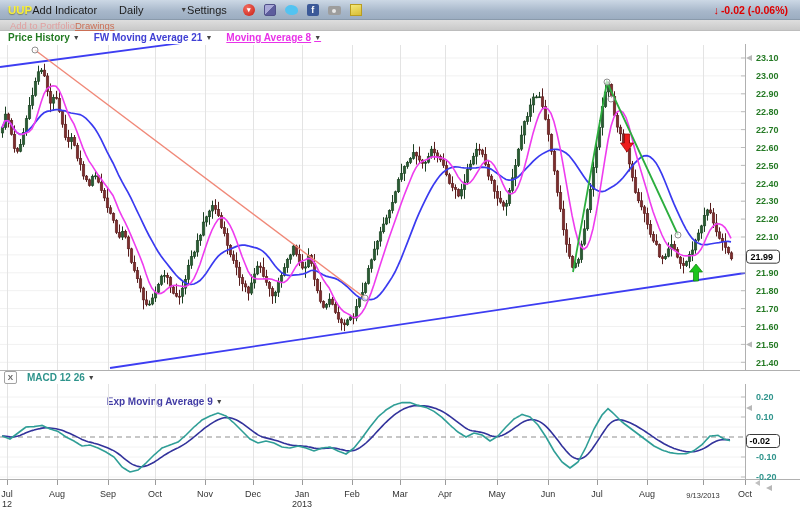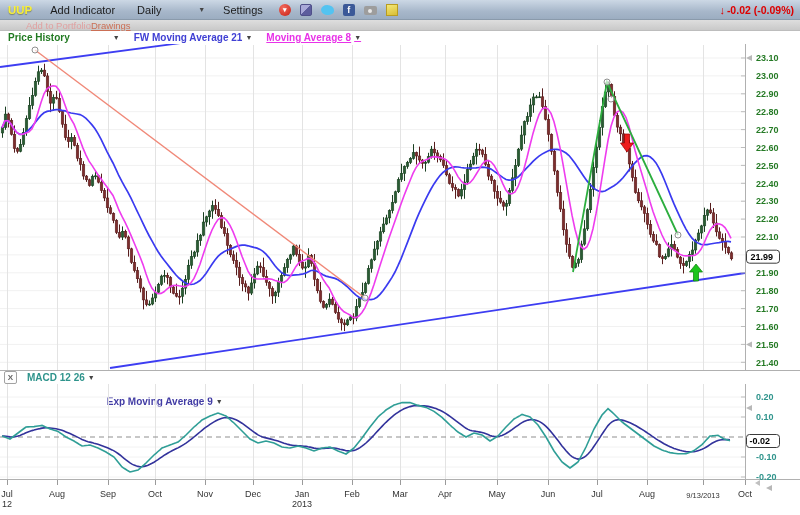--- a/index.html
+++ b/index.html
@@ -2,49 +2,49 @@
 <html><head>
 <meta charset="utf-8">
 <style>
   html,body{margin:0;padding:0;background:#fff;}
   #root{position:relative;width:800px;height:515px;background:#fff;overflow:hidden;
         font-family:"Liberation Sans",sans-serif;-webkit-font-smoothing:antialiased;}
   
   .toolbar{position:absolute;left:0;top:0;width:800px;height:20px;
            background:linear-gradient(#ccd8e5,#a7b7ca 60%,#9cadc1);
            border-bottom:1px solid #8a9aab;display:flex;align-items:center;
-           font-size:11px;color:#1c1c1c;box-sizing:border-box;padding:0 6px 0 8px;}
+           font-size:11px;color:#1c1c1c;box-sizing:border-box;padding:0 12px 0 8px;}
   .tb-symbol{color:#f7ef3a;font-weight:bold;font-size:11.5px;text-shadow:0 1px 1px rgba(60,60,0,.45);}
-  .tb-item{margin-left:18px;cursor:default;}
+  .tb-item{cursor:default;}
   .tb-select{margin-left:22px;width:68px;display:flex;justify-content:space-between;align-items:center;}
   .dd-arrow{font-size:7px;color:#444;margin-left:3px;}
   .tb-icons{display:flex;align-items:center;margin-left:16px;gap:9px;}
   .icon{width:12px;height:12px;display:inline-block;position:relative;}
   .ic-alert{background:radial-gradient(circle at 35% 30%,#f26a5e,#c81e14);border-radius:50%;
             color:#fff;font-size:7px;line-height:12px;text-align:center;font-weight:bold;}
   .ic-cube{background:linear-gradient(135deg,#a9a9d8 0 50%,#5d5d9d 50% 100%);border-radius:2px;border:1px solid #50508a;width:10px;height:10px;}
   .ic-twitter{background:#53c3f1;border-radius:55% 60% 45% 60%;width:13px;height:10px;margin-top:1px;}
   .ic-fb{background:#3b5998;border-radius:2px;color:#fff;font-size:9px;font-weight:bold;line-height:12px;text-align:center;}
   .ic-camera{background:#9d9d9d;border-radius:2px;width:13px;height:9px;margin-top:2px;}
   .ic-camera::after{content:"";position:absolute;left:4.5px;top:2.5px;width:4px;height:4px;border-radius:50%;background:#e8e8e8;}
   .ic-note{background:linear-gradient(160deg,#f4e878,#d8bd34);border:1px solid #b89c20;width:10px;height:10px;}
   .tb-change{margin-left:auto;color:#de0000;font-weight:bold;font-size:10.5px;display:flex;align-items:center;gap:2px;}
   .tb-change .dn{font-weight:900;font-size:11px;}
   
   .subheader{position:absolute;left:0;top:20px;width:800px;height:11px;
              background:linear-gradient(#dedede,#c9c9c9);border-bottom:1px solid #bdbdbd;
              display:flex;align-items:center;font-size:9.5px;box-sizing:border-box;padding-left:8px;}
   .fund{color:#50504a;font-weight:bold;}
-  .atp{color:#e0a0a0;margin-left:18px;cursor:pointer;}
+  .atp{color:#e0a0a0;margin-left:2px;cursor:pointer;}
   .drw{color:#cb6f55;cursor:pointer;text-decoration:underline;}
   
   .legend{position:absolute;left:0;top:31px;width:800px;height:13px;background:#fff;
           display:flex;align-items:center;font-size:10px;font-weight:bold;box-sizing:border-box;padding-left:8px;}
   .lg-item{display:flex;align-items:center;margin-right:14px;cursor:pointer;}
-  .lg-ph{color:#217a21;gap:40px;} .lg-ma21{color:#4040d4;} .lg-ma8{color:#e832e8;text-decoration:underline;}
+  .lg-ph{color:#217a21;} .lg-ma21{color:#4040d4;} .lg-ma8{color:#e832e8;text-decoration:underline;}
   
   .macd-header{position:absolute;left:0;top:371px;width:800px;height:13px;background:#fff;
                display:flex;align-items:center;font-size:10px;font-weight:bold;box-sizing:border-box;padding-left:4px;}
   .x-btn{width:11px;height:11px;border:1px solid #a2a2a2;border-radius:2px;background:#fdfdfd;
          color:#666;font-size:8px;font-weight:bold;line-height:11px;text-align:center;cursor:pointer;}
   .lg-macd{color:#2f948c;margin-left:10px;display:flex;align-items:center;cursor:pointer;}
   .lg-sig{color:#413ba4;margin-left:12px;display:flex;align-items:center;cursor:pointer;margin-top:47px;}
   svg{position:absolute;left:0;display:block;}
   svg text{font-family:"Liberation Sans",sans-serif;user-select:none;}
 </style>
@@ -64,21 +64,21 @@
     <span class="tb-icons">
       <span class="icon ic-alert">▾</span>
       <span class="icon ic-cube"></span>
       <span class="icon ic-twitter"></span>
       <span class="icon ic-fb">f</span>
       <span class="icon ic-camera"></span>
       <span class="icon ic-note"></span>
     </span>
     <span class="tb-change">
       <span class="dn">↓</span>
-      <span>-0.02 (-0.09%)</span>
+      <span>-0.02 (-0.06%)</span>
     </span>
   </div>
 
   <div class="subheader">
     <span class="atp">Add to Portfolio</span>
     <span class="drw">Drawings</span>
   </div>
 
   <div class="legend">
     <span class="lg-item lg-ph">

